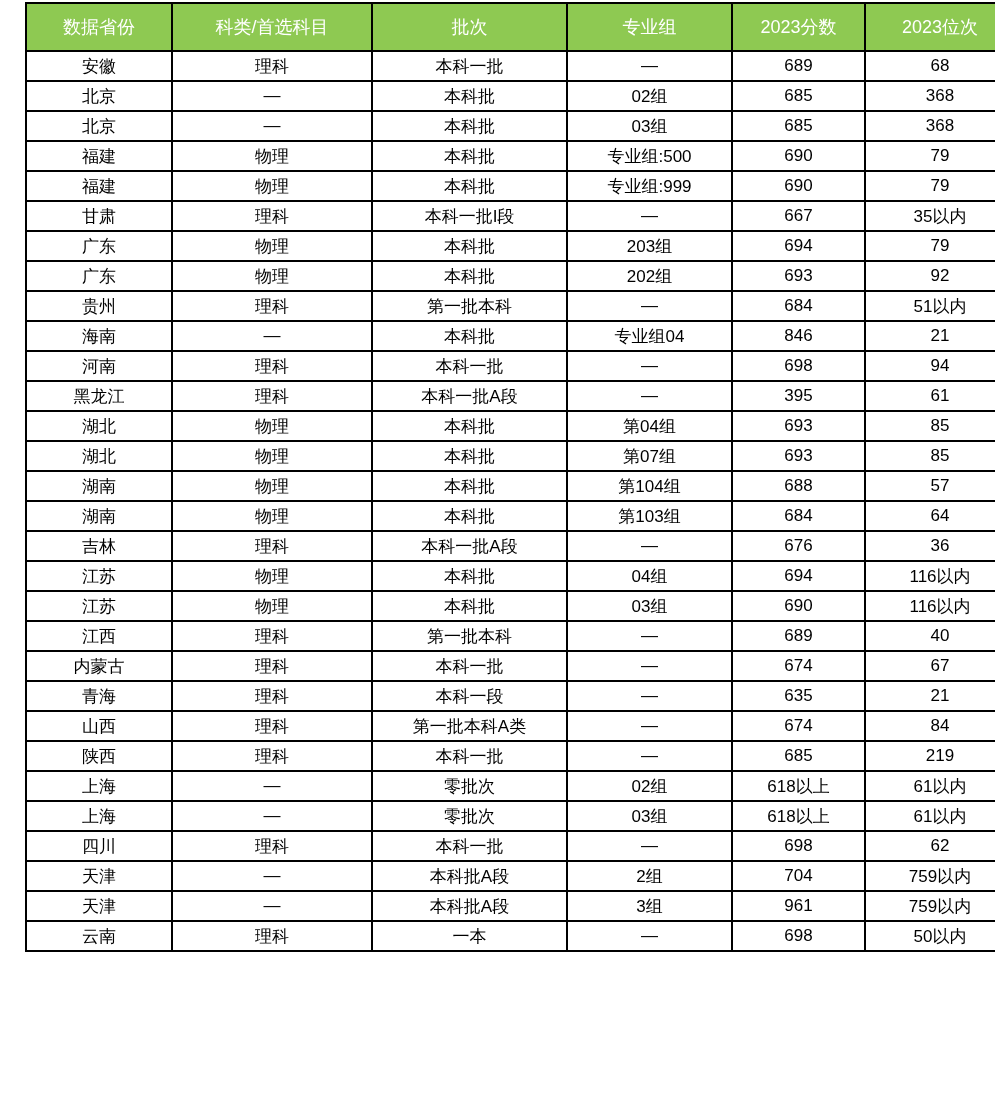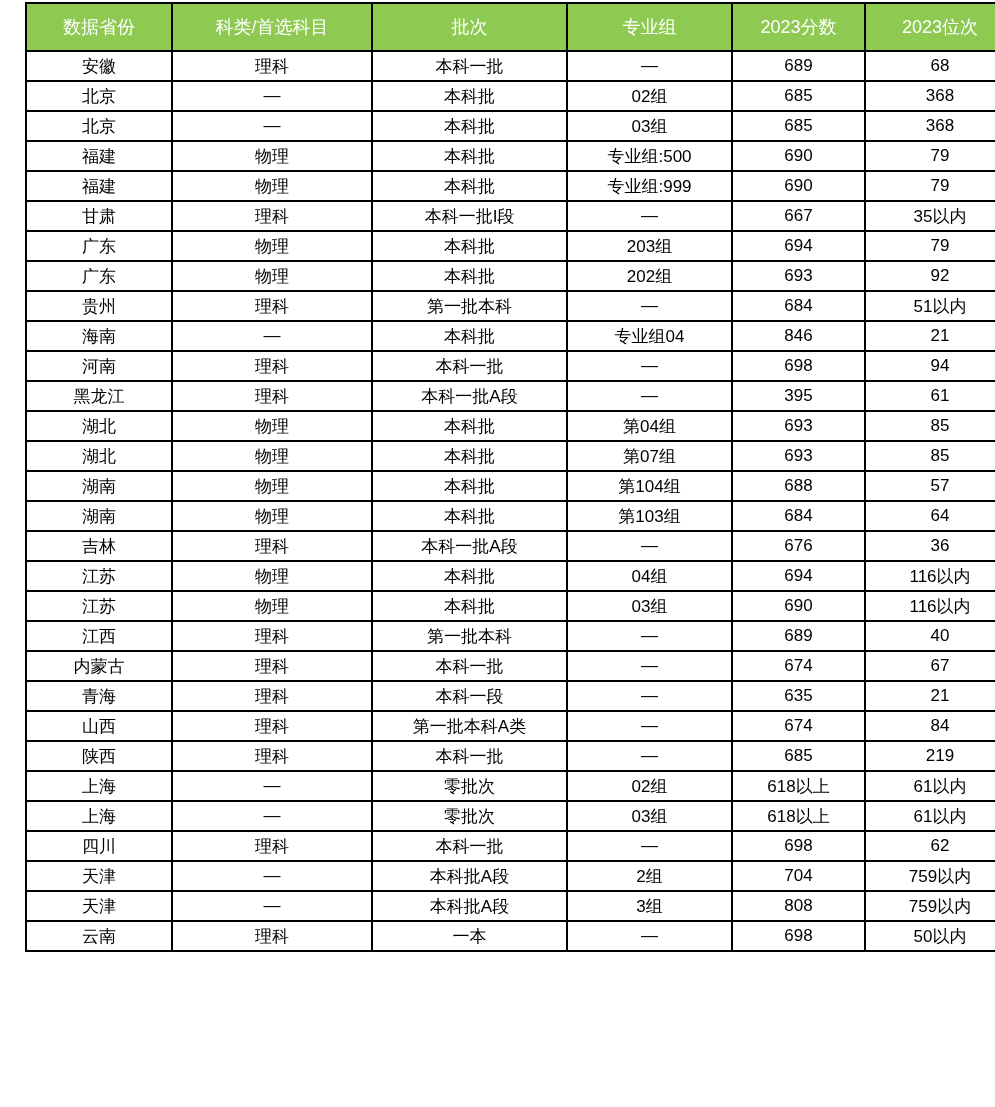--- a/index.html
+++ b/index.html
@@ -295,21 +295,21 @@
           <td>本科批A段</td>
           <td>2组</td>
           <td>704</td>
           <td>759以内</td>
         </tr>
         <tr>
           <td>天津</td>
           <td>—</td>
           <td>本科批A段</td>
           <td>3组</td>
-          <td>808</td>
+          <td>961</td>
           <td>759以内</td>
         </tr>
         <tr>
           <td>云南</td>
           <td>理科</td>
           <td>一本</td>
           <td>—</td>
           <td>698</td>
           <td>50以内</td>
         </tr>

